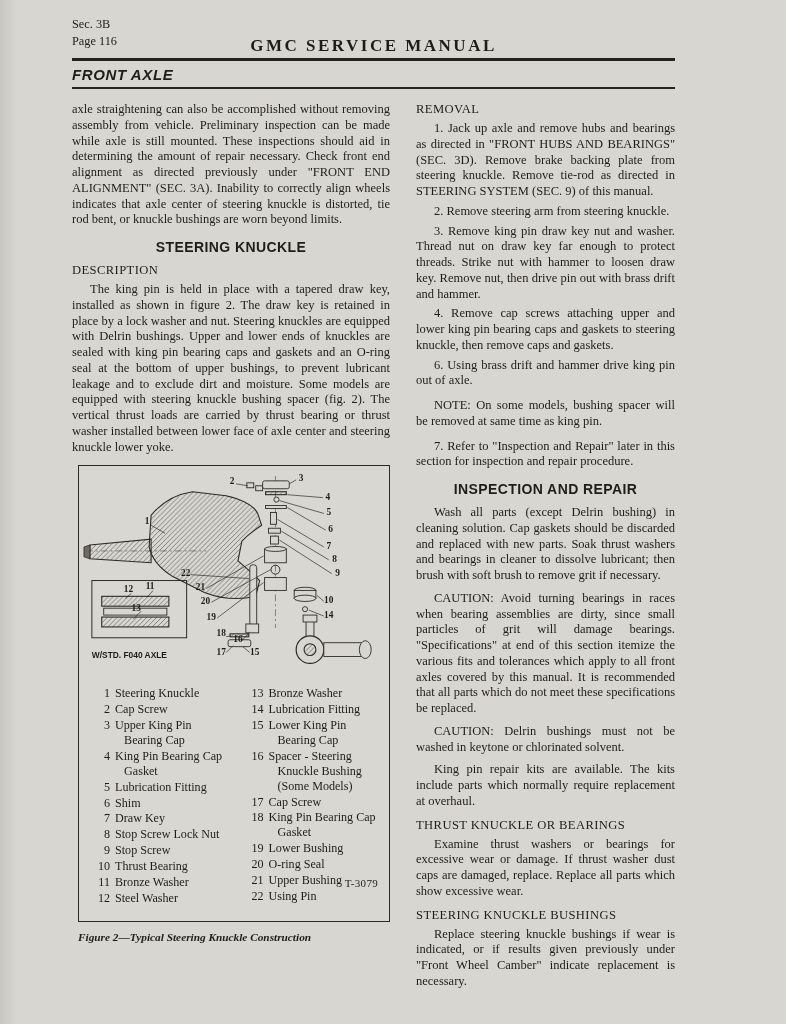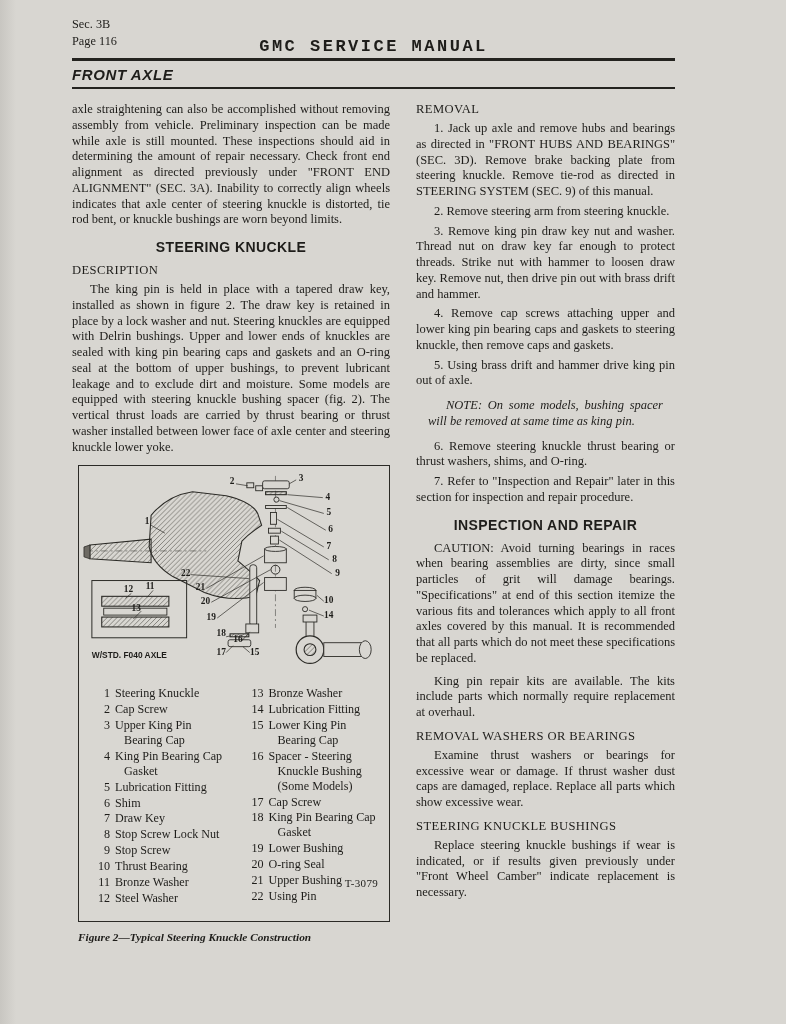--- a/index.html
+++ b/index.html
@@ -12,35 +12,35 @@
   .page {
     position:relative; width:704px; height:1024px; box-sizing:border-box;
     padding:16px 29px 0 72px; overflow:hidden;
     background:linear-gradient(90deg,#c8c6c1 0px,#d8d6d1 16px 770px,#cfcdc8 786px);
   }
   
   .hdr { position:relative; height:42px; border-bottom:3px solid #24231f; }
   .hdr-left { position:absolute; left:0; top:0; font-size:12.3px; line-height:1.4; }
   .hdr-title {
     position:absolute; left:50%; transform:translateX(-50%); bottom:2px;
-    font-family:Liberation Mono, monospace; font-weight:bold;
+    font-family:Liberation Serif, serif; font-weight:bold;
     font-size:17px; letter-spacing:2.5px; white-space:nowrap;
   }
   .section-title {
     font-family:"Liberation Sans", sans-serif; font-weight:bold;
     font-size:15px; letter-spacing:0.6px;
     padding:5px 0 4px; border-bottom:2px solid #24231f; margin-bottom:13px;font-style:italic;
   }
   
   .cols { display:flex; gap:26px; }
   .col-left { width:318px; flex:none; }
   .col-right { flex:1; min-width:0; }
   p { margin:0 0 4px; text-align:justify; font-size:12.5px; line-height:1.26; }
   p.ind { text-indent:18px; }
-  p.note { margin:9px 12px;font-style:italic; }
+  p.note { margin:9px 0; }
   p.sp { margin-top:7px; margin-bottom:7px; }
   .center-head {
     text-align:center; font-family:"Liberation Sans", sans-serif; font-weight:bold;
     font-size:14px; letter-spacing:0.4px; margin:11px 0 8px;
   }
   .sub-head { font-size:12.6px; letter-spacing:0.4px; margin:8px 0 4px; }
   .sub-head.first { margin-top:0; }
   
   .figure-box {
     border:1.5px solid #2b2a26; margin:10px 0 0 6px; width:312px;
@@ -332,30 +332,31 @@
 
       <div class="fig-caption">Figure 2—Typical Steering Knuckle Construction</div>
     </div>
 
     <div class="col-right">
       <div class="sub-head first">REMOVAL</div>
       <p class="ind">1. Jack up axle and remove hubs and bearings as directed in "FRONT HUBS AND BEARINGS" (SEC. 3D). Remove brake backing plate from steering knuckle. Remove tie-rod as directed in STEERING SYSTEM (SEC. 9) of this manual.</p>
       <p class="ind">2. Remove steering arm from steering knuckle.</p>
       <p class="ind">3. Remove king pin draw key nut and washer. Thread nut on draw key far enough to protect threads. Strike nut with hammer to loosen draw key. Remove nut, then drive pin out with brass drift and hammer.</p>
       <p class="ind">4. Remove cap screws attaching upper and lower king pin bearing caps and gaskets to steering knuckle, then remove caps and gaskets.</p>
-      <p class="ind">5. Using brass drift and hammer drive king pin out of axle.</p>
+      <p class="ind">6. Using brass drift and hammer drive king pin out of axle.</p>
       <p class="ind note">NOTE: On some models, bushing spacer will be removed at same time as king pin.</p>
-      <p class="ind">6. Remove steering knuckle thrust bearing or thrust washers, shims, and O-ring.</p>
       <p class="ind">7. Refer to "Inspection and Repair" later in this section for inspection and repair procedure.</p>
 
       <div class="center-head">INSPECTION AND REPAIR</div>
+      <p class="ind sp">Wash all parts (except Delrin bushing) in cleaning solution. Cap gaskets should be discarded and replaced with new parts. Soak thrust washers and bearings in cleaner to dissolve lubricant; then brush with soft brush to remove grit if necessary.</p>
       <p class="ind sp">CAUTION: Avoid turning bearings in races when bearing assemblies are dirty, since small particles of grit will damage bearings. "Specifications" at end of this section itemize the various fits and tolerances which apply to all front axles covered by this manual. It is recommended that all parts which do not meet these specifications be replaced.</p>
+      <p class="ind sp">CAUTION: Delrin bushings must not be washed in keytone or chlorinated solvent.</p>
       <p class="ind sp">King pin repair kits are available. The kits include parts which normally require replacement at overhaul.</p>
 
-      <div class="sub-head">REMOVAL WASHERS OR BEARINGS</div>
+      <div class="sub-head">THRUST KNUCKLE OR BEARINGS</div>
       <p class="ind">Examine thrust washers or bearings for excessive wear or damage. If thrust washer dust caps are damaged, replace. Replace all parts which show excessive wear.</p>
 
       <div class="sub-head">STEERING KNUCKLE BUSHINGS</div>
       <p class="ind">Replace steering knuckle bushings if wear is indicated, or if results given previously under "Front Wheel Camber" indicate replacement is necessary.</p>
     </div>
 
   </div>
 </div>
 
 </body></html>

